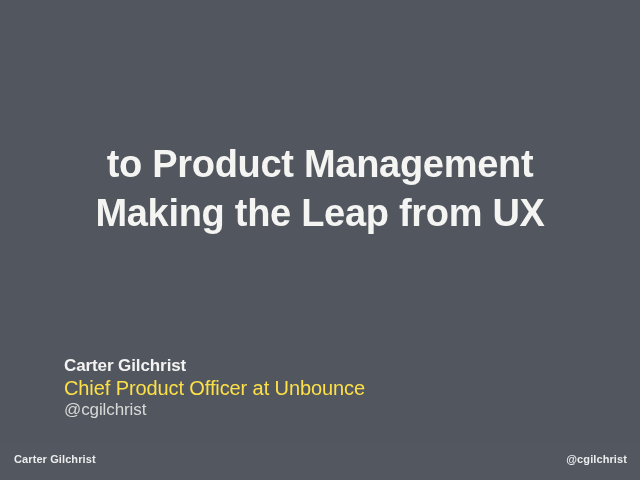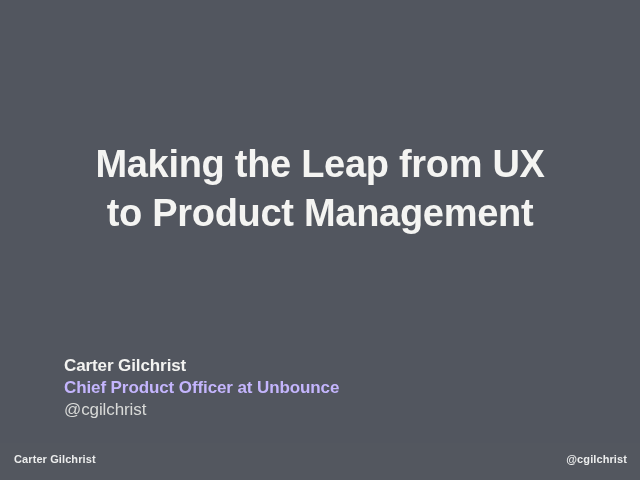--- a/index.html
+++ b/index.html
@@ -53,23 +53,23 @@
     display: block;
     color: #f3f3f1;
     font-size: 17px;
     font-weight: bold;
     line-height: 22px;
     letter-spacing: -0.1px;
     white-space: nowrap;
   }
   .byline-role {
     display: block;
-    color: #c4b5fd;
-    font-size: 17px;
-    font-weight: bold;
+    color: #fde047;
+    font-size: 20px;
+    font-weight: normal;
     line-height: 22px;
     letter-spacing: -0.1px;
     white-space: nowrap;
   }
   .byline-handle {
     display: block;
     color: #d9dad8;
     font-size: 17px;
     font-weight: normal;
     line-height: 22px;
@@ -109,22 +109,22 @@
     letter-spacing: 0.1px;
     white-space: nowrap;
   }
 </style>
 </head>
 <body>
 
 <div class="slide">
 
   <div class="title-block">
+    <span class="title-line">to Product Management</span>
     <span class="title-line">Making the Leap from UX</span>
-    <span class="title-line">to Product Management</span>
   </div>
 
   <div class="byline">
     <span class="byline-name">Carter Gilchrist</span>
     <span class="byline-role">Chief Product Officer at Unbounce</span>
     <span class="byline-handle">@cgilchrist</span>
   </div>
 
   <div class="footer">
     <span class="footer-left">Carter Gilchrist</span>

